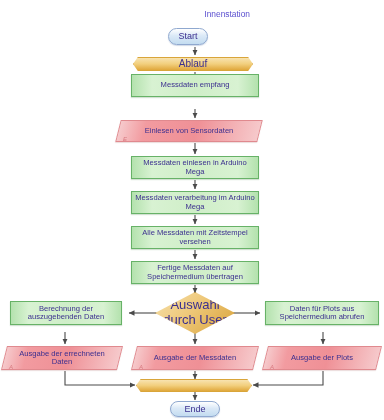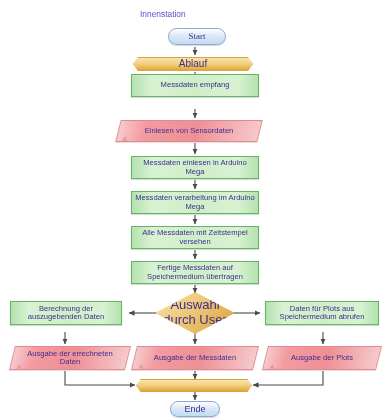--- a/index.html
+++ b/index.html
@@ -73,21 +73,21 @@
     padding:0 6px;box-sizing:border-box;
   }
   .io .mark{
     position:absolute;left:5px;bottom:0px;
     font-size:6px;font-style:italic;color:#d87a80;
   }
 
   .title{
     position:absolute;
     font-size:8.4px;color:#5a4fcf;
-    text-align:left;
+    text-align:right;
   }
 </style>
 </head>
 <body>
 
 <div id="stage">
 
   <svg id="edges" viewBox="0 0 384 420">
     <defs>
       <marker id="ah" markerWidth="6" markerHeight="6" refX="5" refY="3" orient="auto">
@@ -119,21 +119,21 @@
     </g>
 
     <g stroke="#4a4a4a" stroke-width="1.1" fill="none">
       <path d="M65,371 L65,385 L135,385" marker-end="url(#ah)"></path>
       <path d="M323,371 L323,385 L253,385" marker-end="url(#ah)"></path>
     </g>
   </svg>
 
   <div class="title" style="left:140px;top:9px;width:110px;">Innenstation</div>
 
-  <div class="node term" style="left:168px;top:28px;width:58px;height:17px;font-family:Liberation Serif, serif;">
+  <div class="node term" style="left:168px;top:28px;width:40px;height:17px;">
     <span>Start</span>
   </div>
 
   <div class="node bar" style="left:133px;top:57px;width:120px;height:14px;">
     <span>Ablauf</span>
   </div>
 
   <div class="node proc" style="left:131px;top:74px;width:128px;height:23px;">
     <span>Messdaten empfang</span>
   </div>
@@ -165,21 +165,21 @@
   </div>
 
   <div class="node proc" style="left:10px;top:301px;width:112px;height:24px;">
     <span>Berechnung der auszugebenden Daten</span>
   </div>
 
   <div class="node proc" style="left:265px;top:301px;width:114px;height:24px;">
     <span>Daten für Plots aus Speichermedium abrufen</span>
   </div>
 
-  <div class="io" style="left:12px;top:346px;width:116px;height:24px;">
+  <div class="io" style="left:4px;top:346px;width:116px;height:24px;">
     <div class="skew"></div>
     <div class="lbl">Ausgabe der errechneten Daten</div>
     <div class="mark">A</div>
   </div>
 
   <div class="io" style="left:265px;top:346px;width:114px;height:24px;">
     <div class="skew"></div>
     <div class="lbl">Ausgabe der Plots</div>
     <div class="mark">A</div>
   </div>

